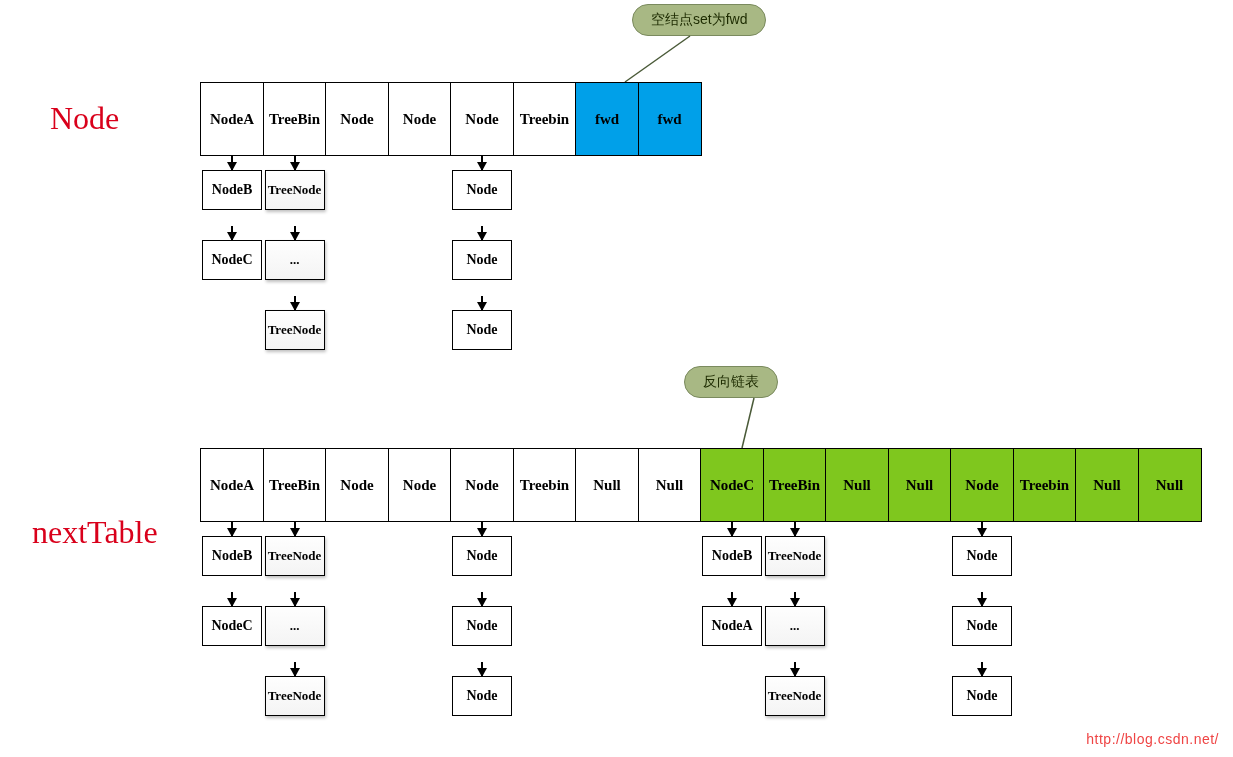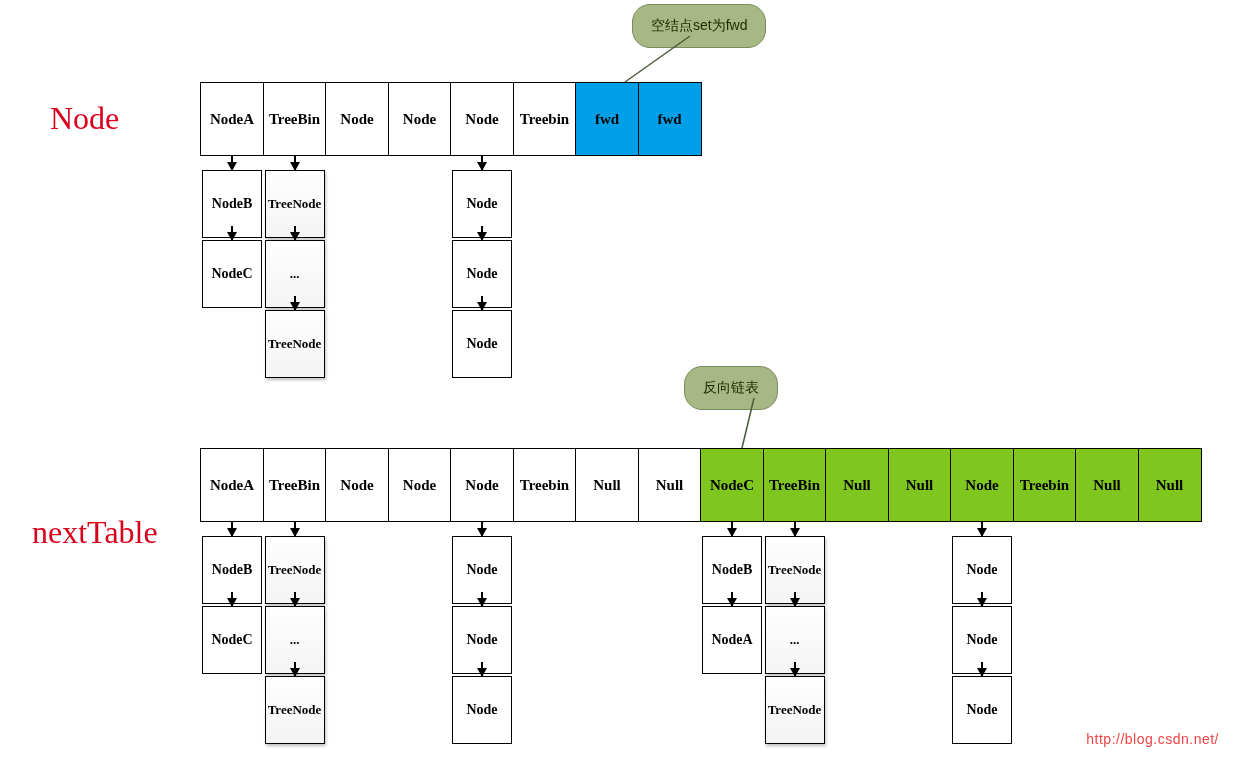--- a/index.html
+++ b/index.html
@@ -35,21 +35,21 @@
     background: #fff;
     margin-left: -1.5px;
   }
   .cell:first-child { margin-left: 0; }
   .cell.small-text { font-size: 15px; }
   .cell.blue { background: #00a0e9; color: #000; }
   .cell.green { background: #7fc71e; }
   .chain-cell {
     position: absolute;
     width: 60px;
-    height: 68px;
+    height: 40px;
     border: 1.5px solid #000;
     background: #fff;
     display: flex;
     align-items: center;
     justify-content: center;
     font-weight: bold;
     font-size: 14px;
   }
   .chain-cell.shadow {
     background: linear-gradient(#fefefe, #f4f4f4);
@@ -65,21 +65,21 @@
     content: "";
     position: absolute;
     bottom: -1px;
     left: -4px;
     border-left: 5px solid transparent;
     border-right: 5px solid transparent;
     border-top: 9px solid #000;
   }
   .callout {
     position: absolute;
-    padding: 12px 18px;
+    padding: 6px 18px;
     border-radius: 18px;
     background: #a8b884;
     border: 1px solid #7a8a5e;
     color: #1d2b00;
     font-size: 14px;
     font-family: "Microsoft YaHei","PingFang SC",sans-serif;
   }
   .watermark {
     position: absolute;
     right: 14px;

